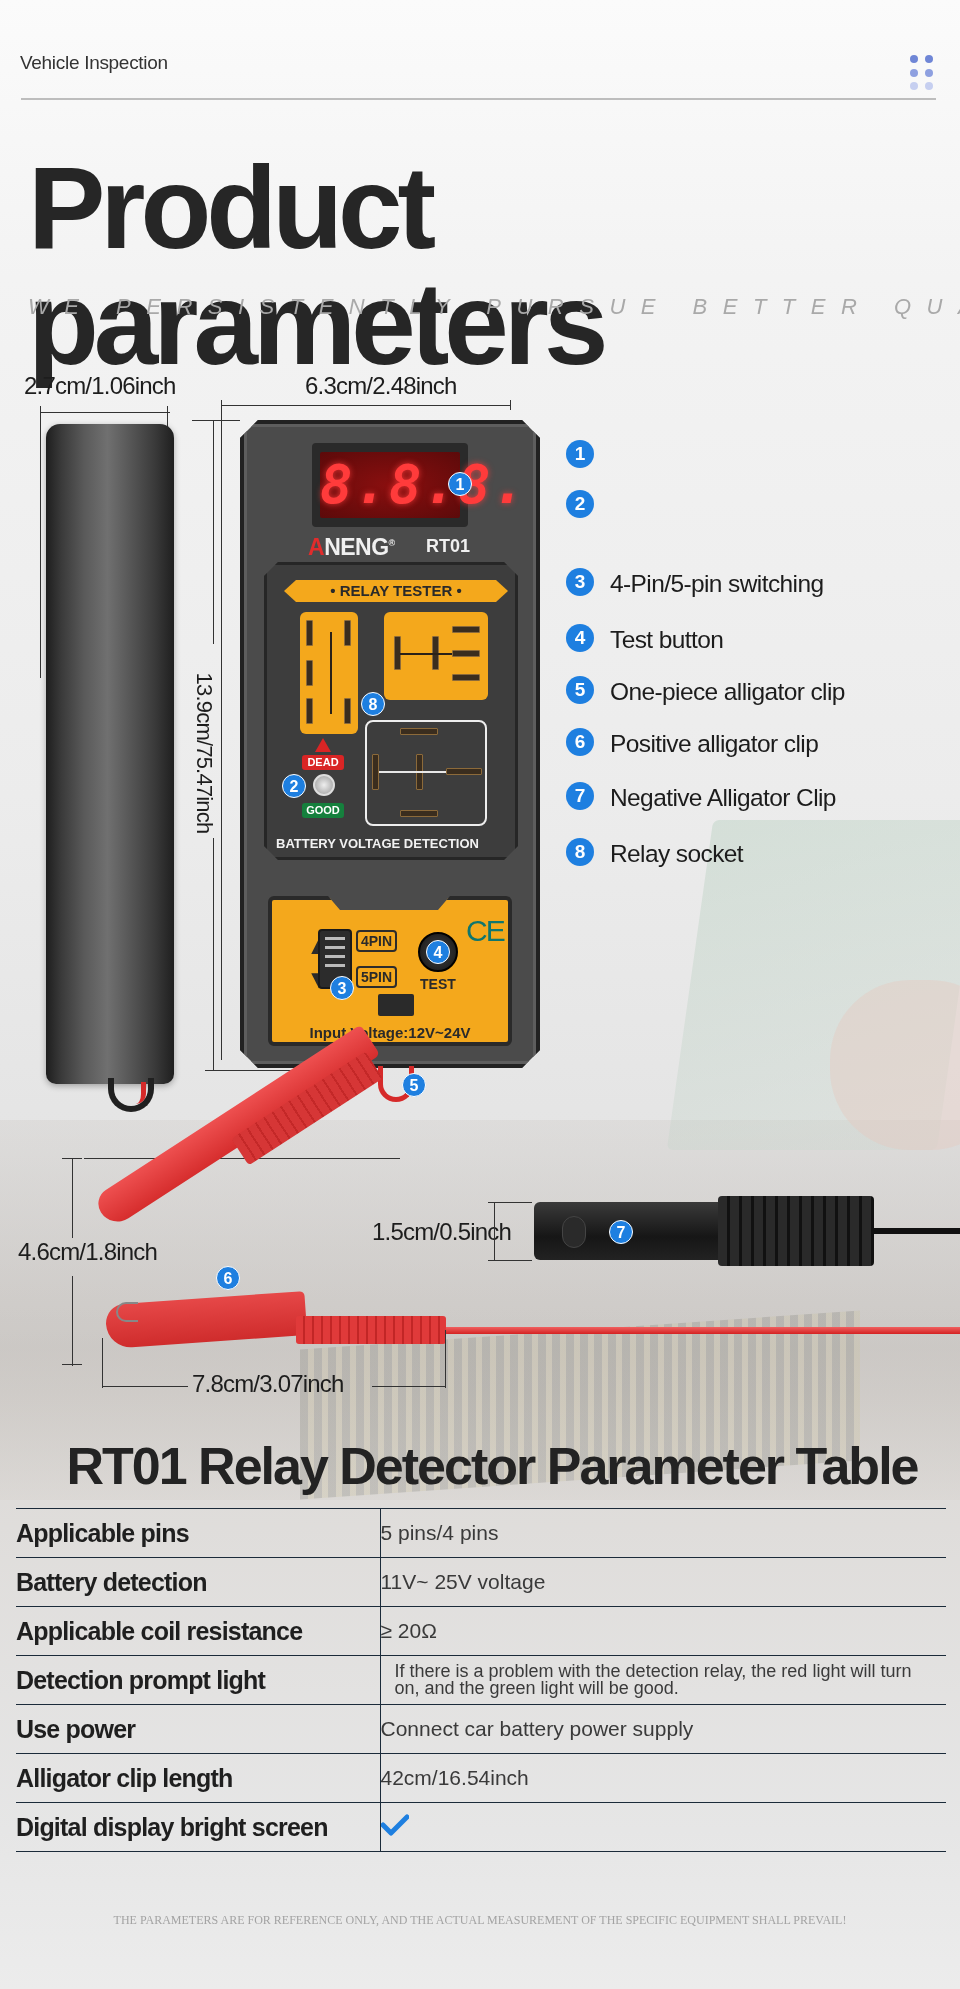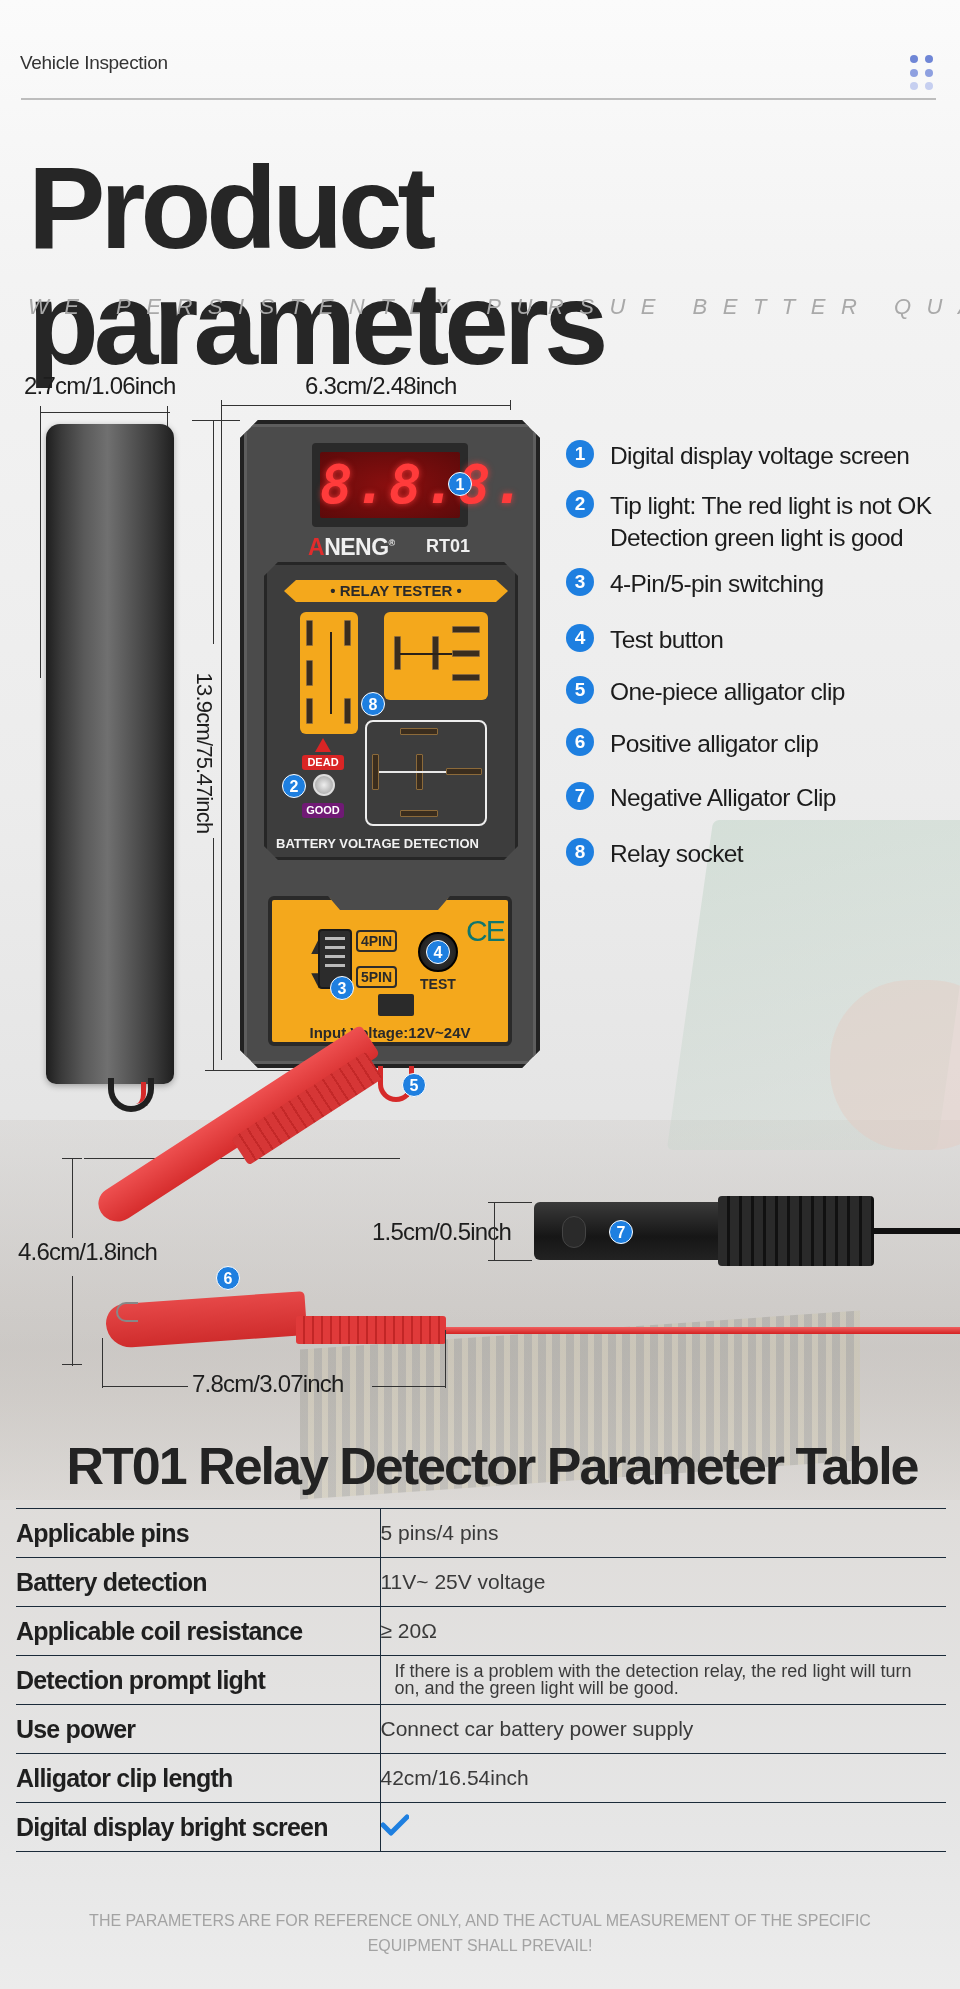--- a/index.html
+++ b/index.html
@@ -73,21 +73,21 @@
   .model { left: 426px; top: 536px; font-size: 18px; font-weight: 700; color: #f0f0f0; }
 
   .panel-top { left: 264px; top: 562px; width: 254px; height: 298px; background: #3d3d3d; border: 3px solid #262626; clip-path: polygon(14px 0, calc(100% - 14px) 0, 100% 14px, 100% calc(100% - 14px), calc(100% - 14px) 100%, 14px 100%, 0 calc(100% - 14px), 0 14px); }
   .relay-banner { left: 284px; top: 580px; width: 224px; height: 22px; background: #f4a81c; clip-path: polygon(12px 0, calc(100% - 12px) 0, 100% 50%, calc(100% - 12px) 100%, 12px 100%, 0 50%); color: #2a2a2a; font-size: 15px; font-weight: 700; text-align: center; line-height: 22px; }
   .relay-pad { background: #f4a81c; border-radius: 6px; }
   .relay-pad-outline { border: 2px solid #eee; border-radius: 8px; }
   .pin { background: #3a2d1e; border: 1px solid #8c6a3a; border-radius: 1px; }
   .pin-wire { background: #2a2118; }
   .pin-wire-w { background: #e8e8e8; }
   .dead { left: 302px; top: 755px; width: 42px; height: 15px; background: #d92525; border-radius: 3px; color: #fff; font-size: 11px; font-weight: 700; text-align: center; line-height: 15px; }
-  .good { left: 302px; top: 803px; width: 42px; height: 15px; background: #701a75; border-radius: 3px; color: #fff; font-size: 11px; font-weight: 700; text-align: center; line-height: 15px; }
+  .good { left: 302px; top: 803px; width: 42px; height: 15px; background: #15803d; border-radius: 3px; color: #fff; font-size: 11px; font-weight: 700; text-align: center; line-height: 15px; }
   .led { left: 313px; top: 774px; width: 22px; height: 22px; border-radius: 50%; background: radial-gradient(#eee, #999); border: 2px solid #ddd; }
   .battery-det { left: 276px; top: 836px; width: 232px; font-size: 13px; font-weight: 700; color: #f2f2f2; text-align: left; }
 
   .panel-bottom { left: 268px; top: 896px; width: 244px; height: 150px; background: #f4a81c; border: 4px solid #2a2a2a; clip-path: polygon(0 0, 60px 0, 72px 14px, 170px 14px, 182px 0, 100% 0, 100% 100%, 0 100%); border-radius: 6px; }
   .switch { left: 318px; top: 929px; width: 34px; height: 60px; background: #2c2c2c; border-radius: 4px; border: 2px solid #1a1a1a; }
   .switch span { display: block; height: 3px; margin: 6px 5px 0; background: #bbb; }
   .pin-tag { height: 22px; border: 2px solid #2c2c2c; border-radius: 4px; font-size: 14px; font-weight: 700; color: #2a2a2a; line-height: 18px; padding: 0 3px; }
   .test-btn { left: 418px; top: 932px; width: 40px; height: 40px; border-radius: 50%; background: radial-gradient(#2a2a2a 55%, #111); border: 2px solid #000; }
   .test-label { left: 420px; top: 976px; font-size: 14px; font-weight: 700; color: #2a2a2a; }
   .ce { left: 466px; top: 914px; font-size: 30px; color: #0f766e; font-weight: 400; letter-spacing: -2px; }
@@ -118,21 +118,21 @@
   .black-wire { left: 874px; top: 1228px; width: 86px; height: 6px; background: #111; }
 
   
   .table-title { left: 12px; top: 1436px; width: 960px; text-align: center; font-size: 52px; font-weight: 700; letter-spacing: -2px; color: #232323; }
   .param-table { left: 16px; top: 1508px; width: 930px; border-collapse: collapse; }
   .param-table td { height: 49px; border-top: 1.5px solid #1b2b3a; border-bottom: 1.5px solid #1b2b3a; vertical-align: middle; }
   .param-table td.k { width: 364px; border-right: 1.5px solid #1b2b3a; font-size: 25px; font-weight: 700; letter-spacing: -0.8px; color: #1f1f1f; }
   .param-table td.v { font-size: 21px; color: #3a3a3a; letter-spacing: 0; }
   .param-table td.v.small { font-size: 18px; line-height: 17px; }
   .check { display: inline-block; width: 28px; height: 22px; }
-  .disclaimer { left: 40px; top: 1908px; width: 880px; text-align: center; font-size: 16px; color: #a3a3a3; line-height: 25px; }
+  .disclaimer { left: 40px; top: 1908px; width: 880px; text-align: center; font-size: 12px; color: #a3a3a3; line-height: 25px; font-family: Liberation Serif, serif; }
 </style>
 </head>
 <body>
 
 <div class="bg-desk"></div>
 <div class="bg-board"></div>
 <div class="bg-pcb"></div>
 <div class="bg-hand"></div>
 
 <div class="abs header-title">Vehicle Inspection</div>
@@ -229,28 +229,23 @@
 <div class="abs test-label">TEST</div>
 <div class="abs ce">CE</div>
 <div class="abs battery-icon"></div>
 <div class="abs input-volt">Input Voltage:12V~24V</div>
 <div class="abs front-cable"></div>
 <div class="abs badge" style="left:402px;top:1073px;">5</div>
 
 <div class="abs features">
   <div class="feature" style="top:0;">
     <div class="badge lg">1</div>
-    <div class="txt">Digital display voltage screen</div>
   </div>
   <div class="feature" style="top:50px;">
     <div class="badge lg">2</div>
-    <div class="txt">
-      <div>Tip light: The red light is not OK</div>
-      <div>Detection green light is good</div>
-    </div>
   </div>
   <div class="feature" style="top:128px;">
     <div class="badge lg">3</div>
     <div class="txt">4-Pin/5-pin switching</div>
   </div>
   <div class="feature" style="top:184px;">
     <div class="badge lg">4</div>
     <div class="txt">Test button</div>
   </div>
   <div class="feature" style="top:236px;">

